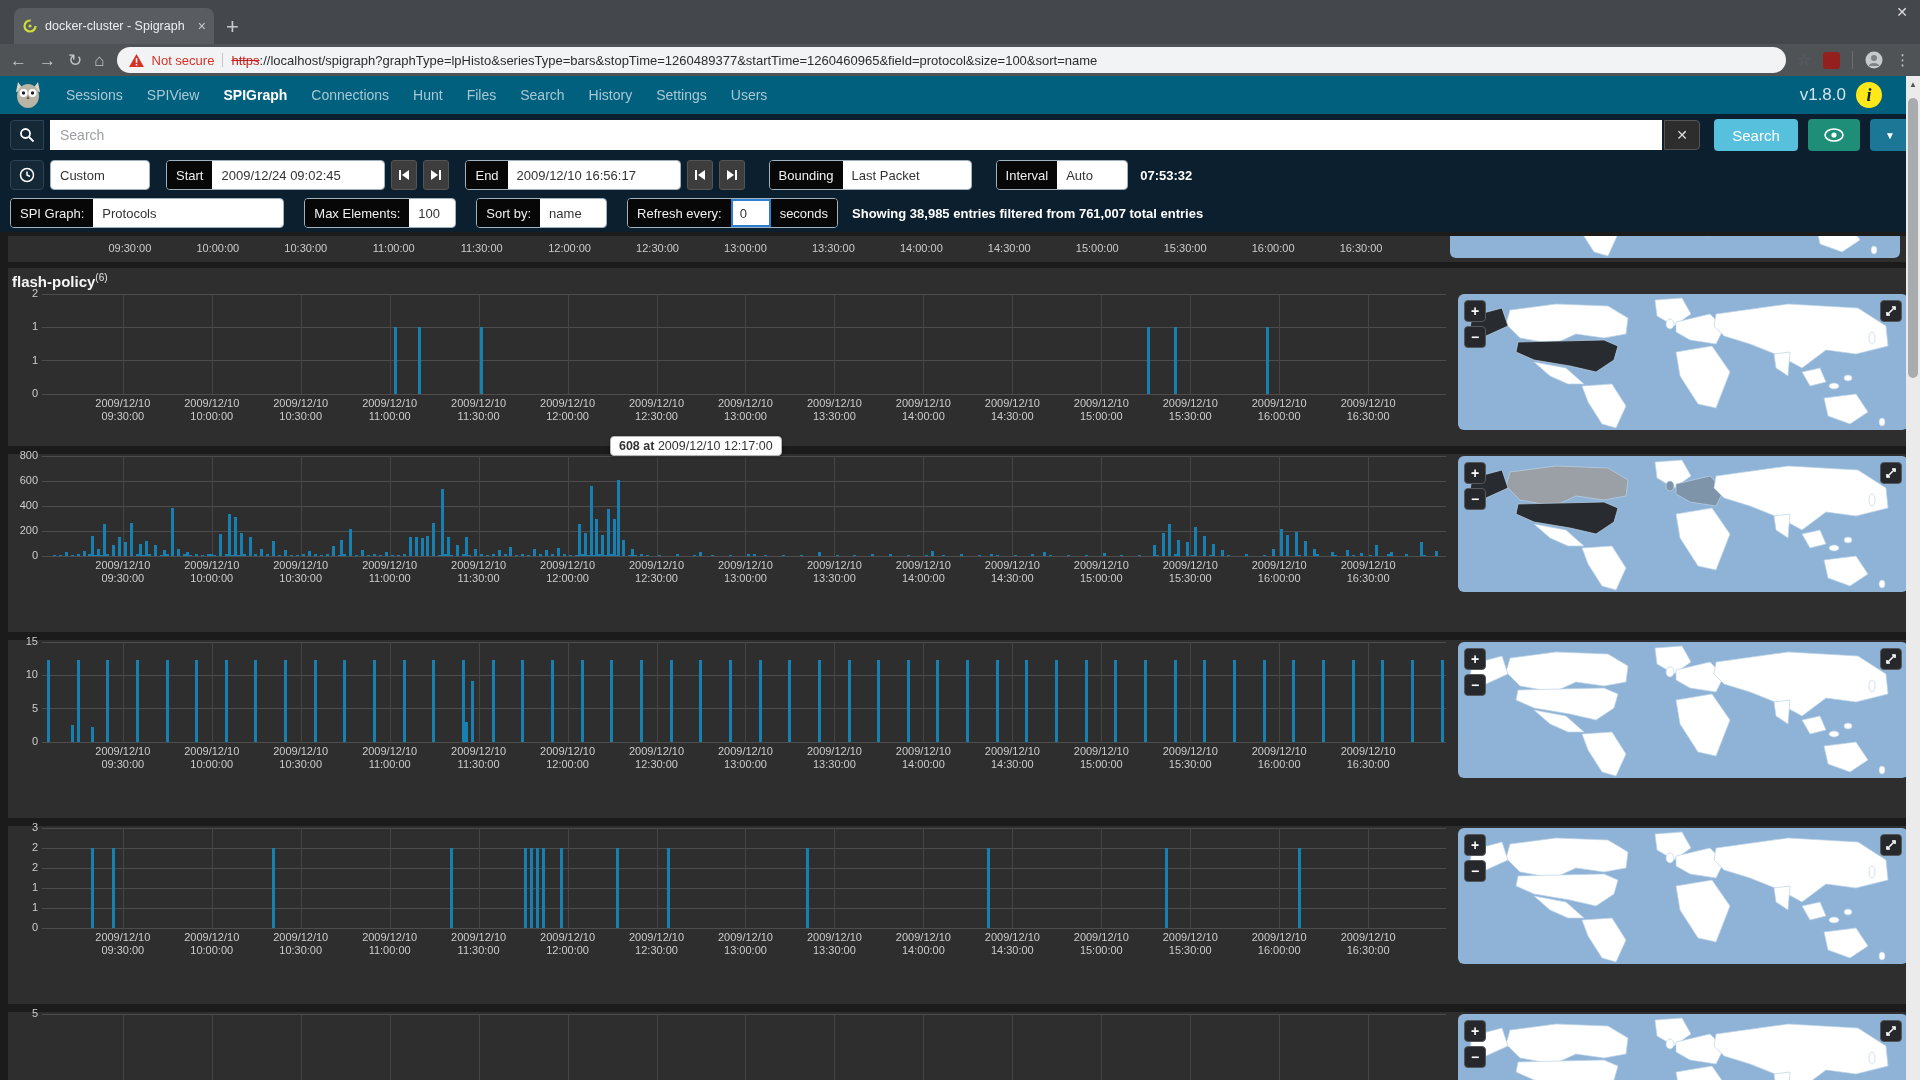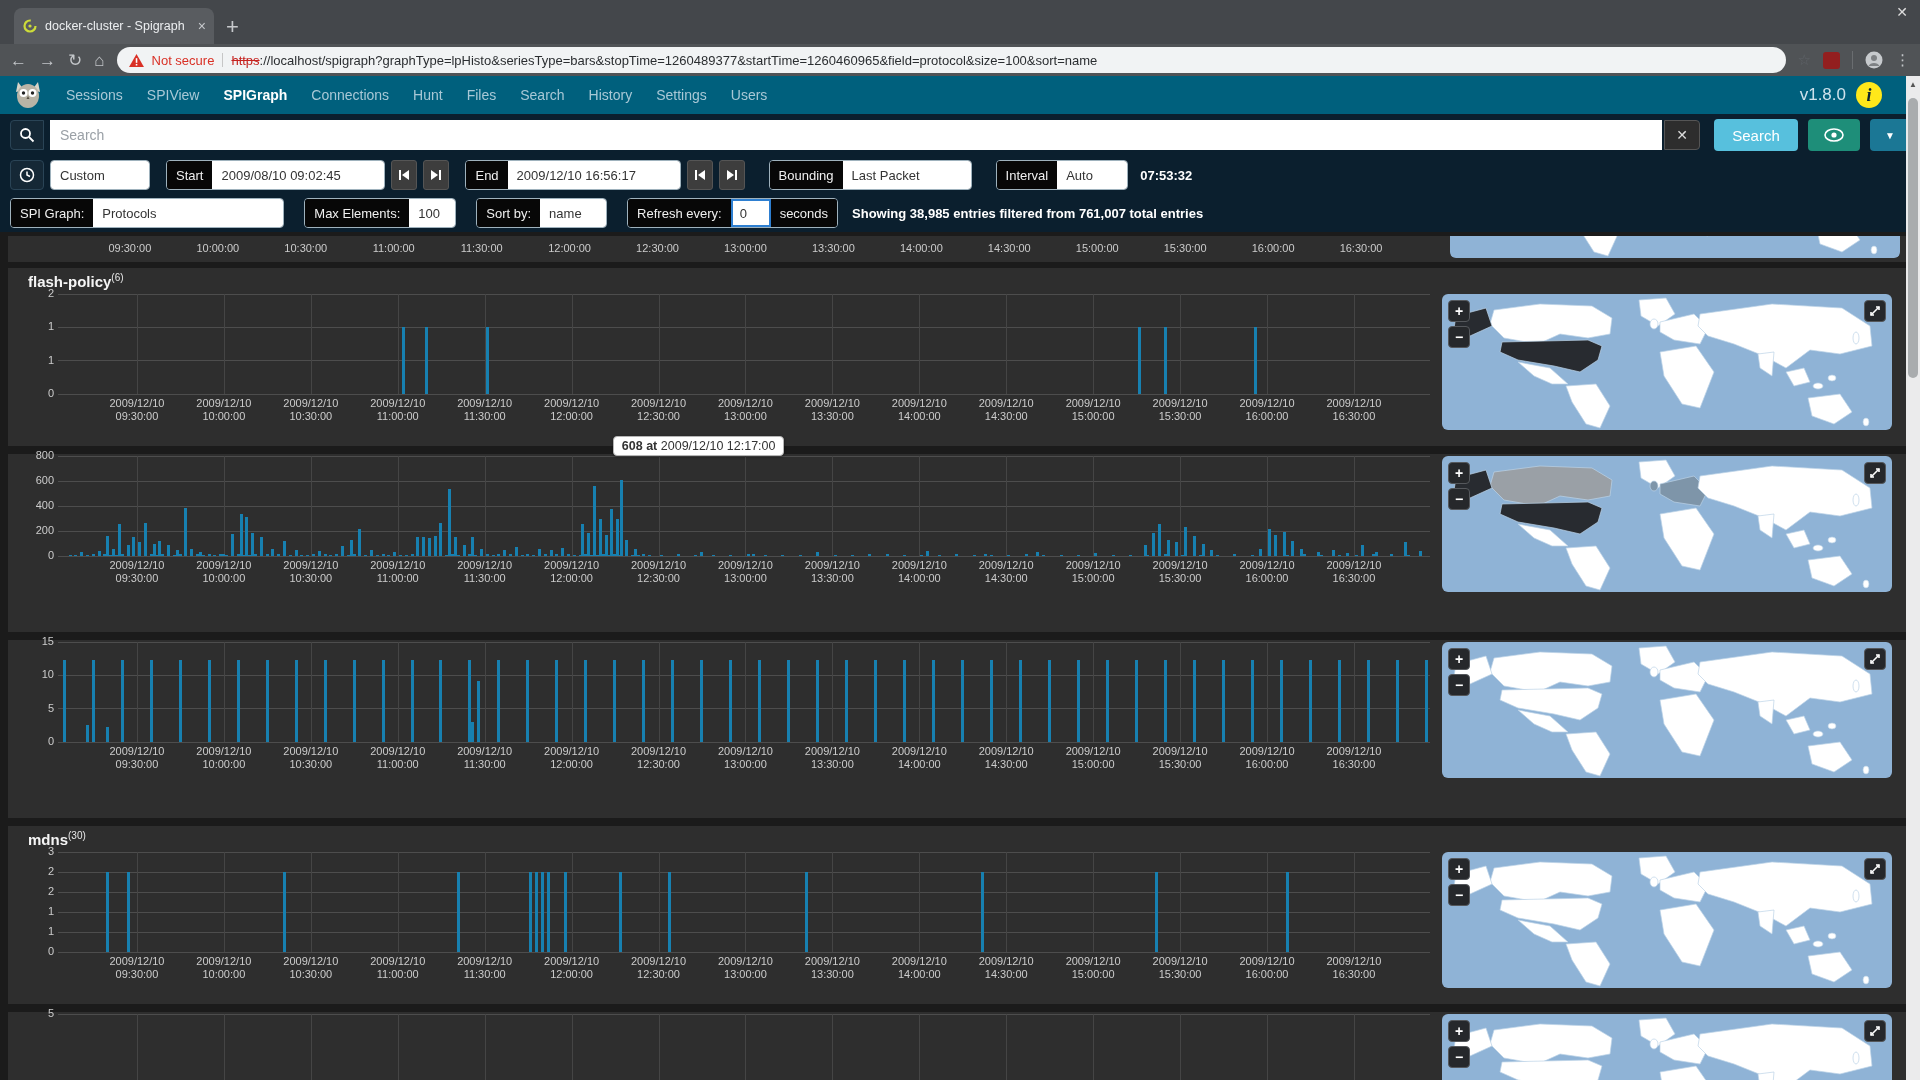--- a/index.html
+++ b/index.html
@@ -66,21 +66,21 @@
   .group .gvalue { background:#ffffff; color:#333; font-size:13px; display:flex; align-items:center;
     padding:0 9px; white-space:nowrap; }
   .gvalue.focused { box-shadow:inset 0 0 0 2px #2e7fd1; }
   .mini-btn { width:26px; height:30px; background:#3d3d3d; border:1px solid #555; border-radius:3px;
     display:flex; align-items:center; justify-content:center; flex:none; }
   .duration { color:#fff; font-weight:bold; font-size:13px; margin-left:6px; }
   .summary { color:#fff; font-weight:bold; font-size:13px; margin-left:8px; white-space:nowrap; }
 
   
   .content { padding-top:4px; }
-  .section { background:#2e2e2e; margin:0 8px 8px; padding:2px 20px 2px; height:178px; }
+  .section { background:#2e2e2e; margin:0 8px 8px; padding:2px 4px 2px; height:178px; }
   .section.stripe { height:26px; padding:0 12px; margin-bottom:6px; overflow:hidden; }
   .proto-title { color:#f5f5f5; font-size:15px; font-weight:bold; line-height:24px; }
   .proto-count { color:#e8e8e8; font-size:10px; vertical-align:super; }
   .chart-body { display:grid; grid-template-columns:1fr 462px; grid-template-rows:100px 32px; }
   .plot-outer { grid-column:1; grid-row:1; position:relative; margin-left:30px; }
   .plot { position:absolute; inset:0; }
   .ylab { position:absolute; left:-30px; width:26px; text-align:right; font-size:11px; color:#cccccc; }
   .hgrid { position:absolute; left:0; right:0; height:1px; background:#4d4d4d; }
   .vgrid { position:absolute; top:0; bottom:0; width:1px; background:#454545; }
   .bar { position:absolute; bottom:0; width:3px; }
@@ -202,21 +202,21 @@
         <circle cx="8" cy="8" r="6.5" fill="none" stroke="#fff" stroke-width="1.5"></circle>
         <path d="M8 4.5 V8 L11 9.5" fill="none" stroke="#fff" stroke-width="1.5"></path>
       </svg>
   </span>
   <span class="group">
     <span class="gvalue" style="width:98px">Custom</span>
   </span>
   <span style="width:4px"></span>
   <span class="group">
     <span class="glabel">Start</span>
-    <span class="gvalue" style="width:172px">2009/08/10 09:02:45</span>
+    <span class="gvalue" style="width:172px">2009/12/24 09:02:45</span>
   </span>
   <span class="mini-btn">
     <svg width="12" height="10" viewBox="0 0 12 10">
         <rect x="1" y="0" width="2" height="10" fill="#fff"></rect>
         <path d="M11 0 L4 5 L11 10 Z" fill="#fff"></path>
       </svg>
   </span>
   <span class="mini-btn">
     <svg width="12" height="10" viewBox="0 0 12 10">
         <path d="M1 0 L8 5 L1 10 Z" fill="#fff"></path>
@@ -849,21 +849,20 @@
               <svg width="14" height="14" viewBox="0 0 14 14">
                 <line x1="3" y1="11" x2="11" y2="3" stroke="#fff" stroke-width="1.6"></line>
                 <path d="M8 3 h3 v3 M6 11 h-3 v-3" fill="none" stroke="#fff" stroke-width="1.6"></path>
               </svg>
             </div>
           </div>
         </div>
       </div>
     </div>
     <div class="section">
-      <div><span class="proto-title">mdns</span><sup class="proto-count">(30)</sup></div>
       <div class="chart-body">
         <div class="plot-outer">
           <div class="plot">
             <div class="hgrid" style="top: calc(0% - 0.5px);"></div>
             <div class="ylab" style="top: calc(0% - 7px);">3</div>
             <div class="hgrid" style="top: calc(20% - 0.5px);"></div>
             <div class="ylab" style="top: calc(20% - 7px);">2</div>
             <div class="hgrid" style="top: calc(40% - 0.5px);"></div>
             <div class="ylab" style="top: calc(40% - 7px);">2</div>
             <div class="hgrid" style="top: calc(60% - 0.5px);"></div>

